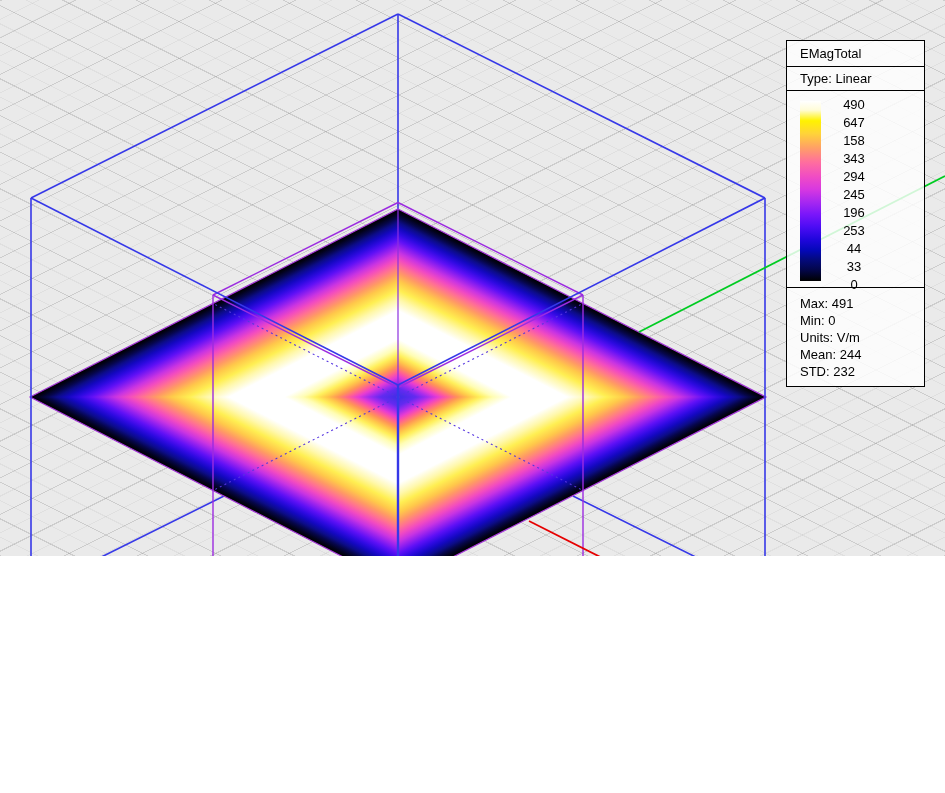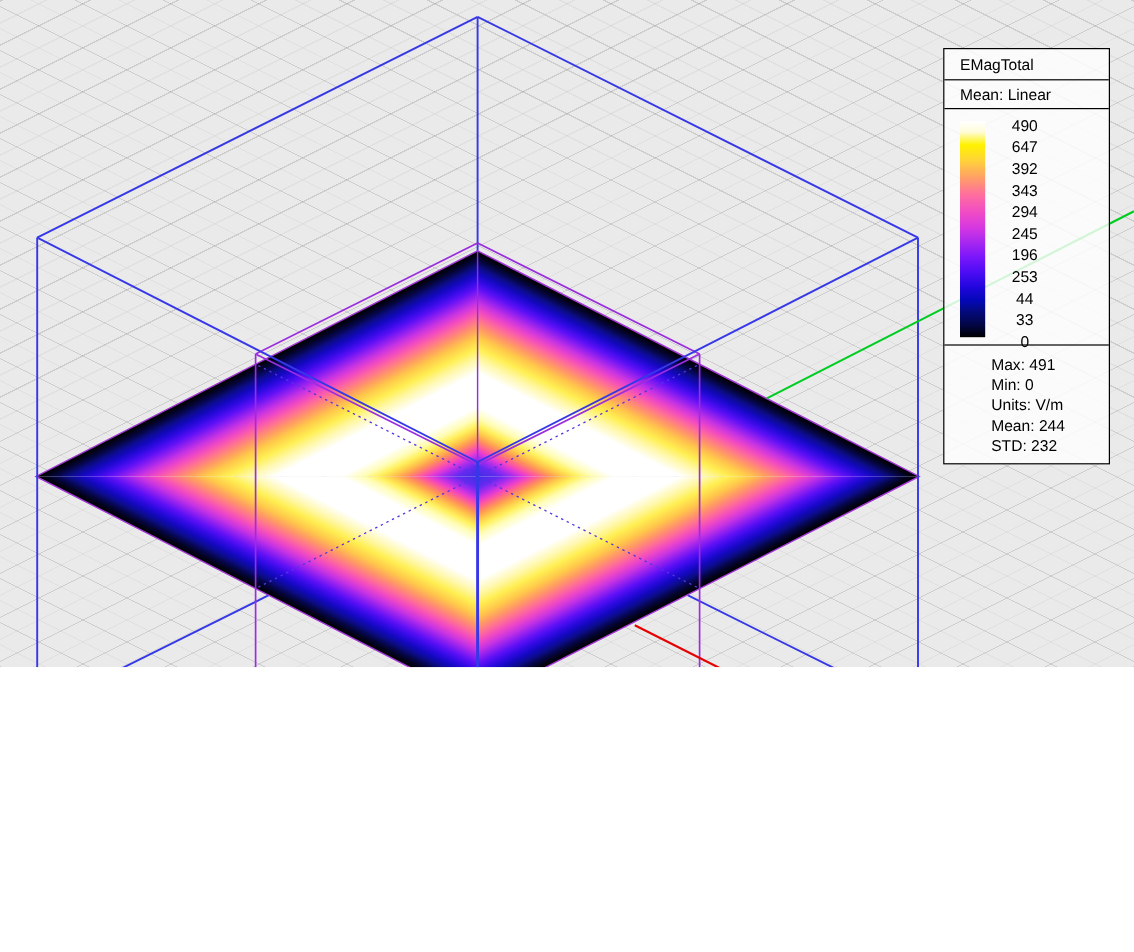--- a/index.html
+++ b/index.html
@@ -31,21 +31,21 @@
   .legend-scale{height:197px;position:relative;}
   #colorbar{
     position:absolute;left:13px;top:10px;width:21px;height:180px;
   }
   .scale-labels{
     position:absolute;left:36px;top:5px;width:62px;height:198px;
     display:flex;flex-direction:column;
   }
   .scale-labels div{height:18px;line-height:18px;text-align:center;flex:none;}
   .legend-stats{border-bottom:none;padding:7px 0 6px 13px;}
-  .legend-stats div{height:17px;line-height:17px;margin-left:26px;}
+  .legend-stats div{height:17px;line-height:17px;}
 </style>
 </head>
 <body>
 
 <div id="viewport">
 
   <svg id="scene" width="945" height="793" viewBox="0 0 945 793">
     <defs>
 
       <linearGradient id="gTR" gradientUnits="userSpaceOnUse" x1="398" y1="397" x2="474.1" y2="248.1">
@@ -124,27 +124,27 @@
       <line x1="765" y1="592" x2="398" y2="778"></line>
       <line x1="398" y1="385" x2="398" y2="778" stroke-width="2.4"></line>
     </g>
 
     <line x1="639" y1="332" x2="945" y2="176" stroke-width="1.8" stroke="#00cc22"></line>
     <line x1="529" y1="521" x2="945" y2="731" stroke-width="1.8" stroke="#e60000"></line>
   </svg>
 
   <div id="legend">
     <div class="legend-sec legend-title">EMagTotal</div>
-    <div class="legend-sec legend-type">Mean: Linear</div>
+    <div class="legend-sec legend-type">Type: Linear</div>
     <div class="legend-sec legend-scale">
       <div id="colorbar" style="background: linear-gradient(rgb(255, 255, 255) 0%, rgb(255, 252, 216) 5%, rgb(255, 242, 0) 11%, rgb(255, 212, 56) 18%, rgb(255, 160, 102) 26%, rgb(255, 110, 158) 34%, rgb(240, 76, 196) 42%, rgb(216, 56, 224) 49%, rgb(168, 40, 240) 56%, rgb(122, 22, 250) 63%, rgb(76, 12, 244) 70%, rgb(32, 6, 220) 77%, rgb(4, 8, 184) 83%, rgb(4, 10, 126) 88%, rgb(3, 6, 72) 94%, rgb(0, 0, 0) 100%);"></div>
       <div class="scale-labels">
         <div>490</div>
         <div>647</div>
-        <div>392</div>
+        <div>158</div>
         <div>343</div>
         <div>294</div>
         <div>245</div>
         <div>196</div>
         <div>253</div>
         <div>44</div>
         <div>33</div>
         <div>0</div>
       </div>
     </div>

